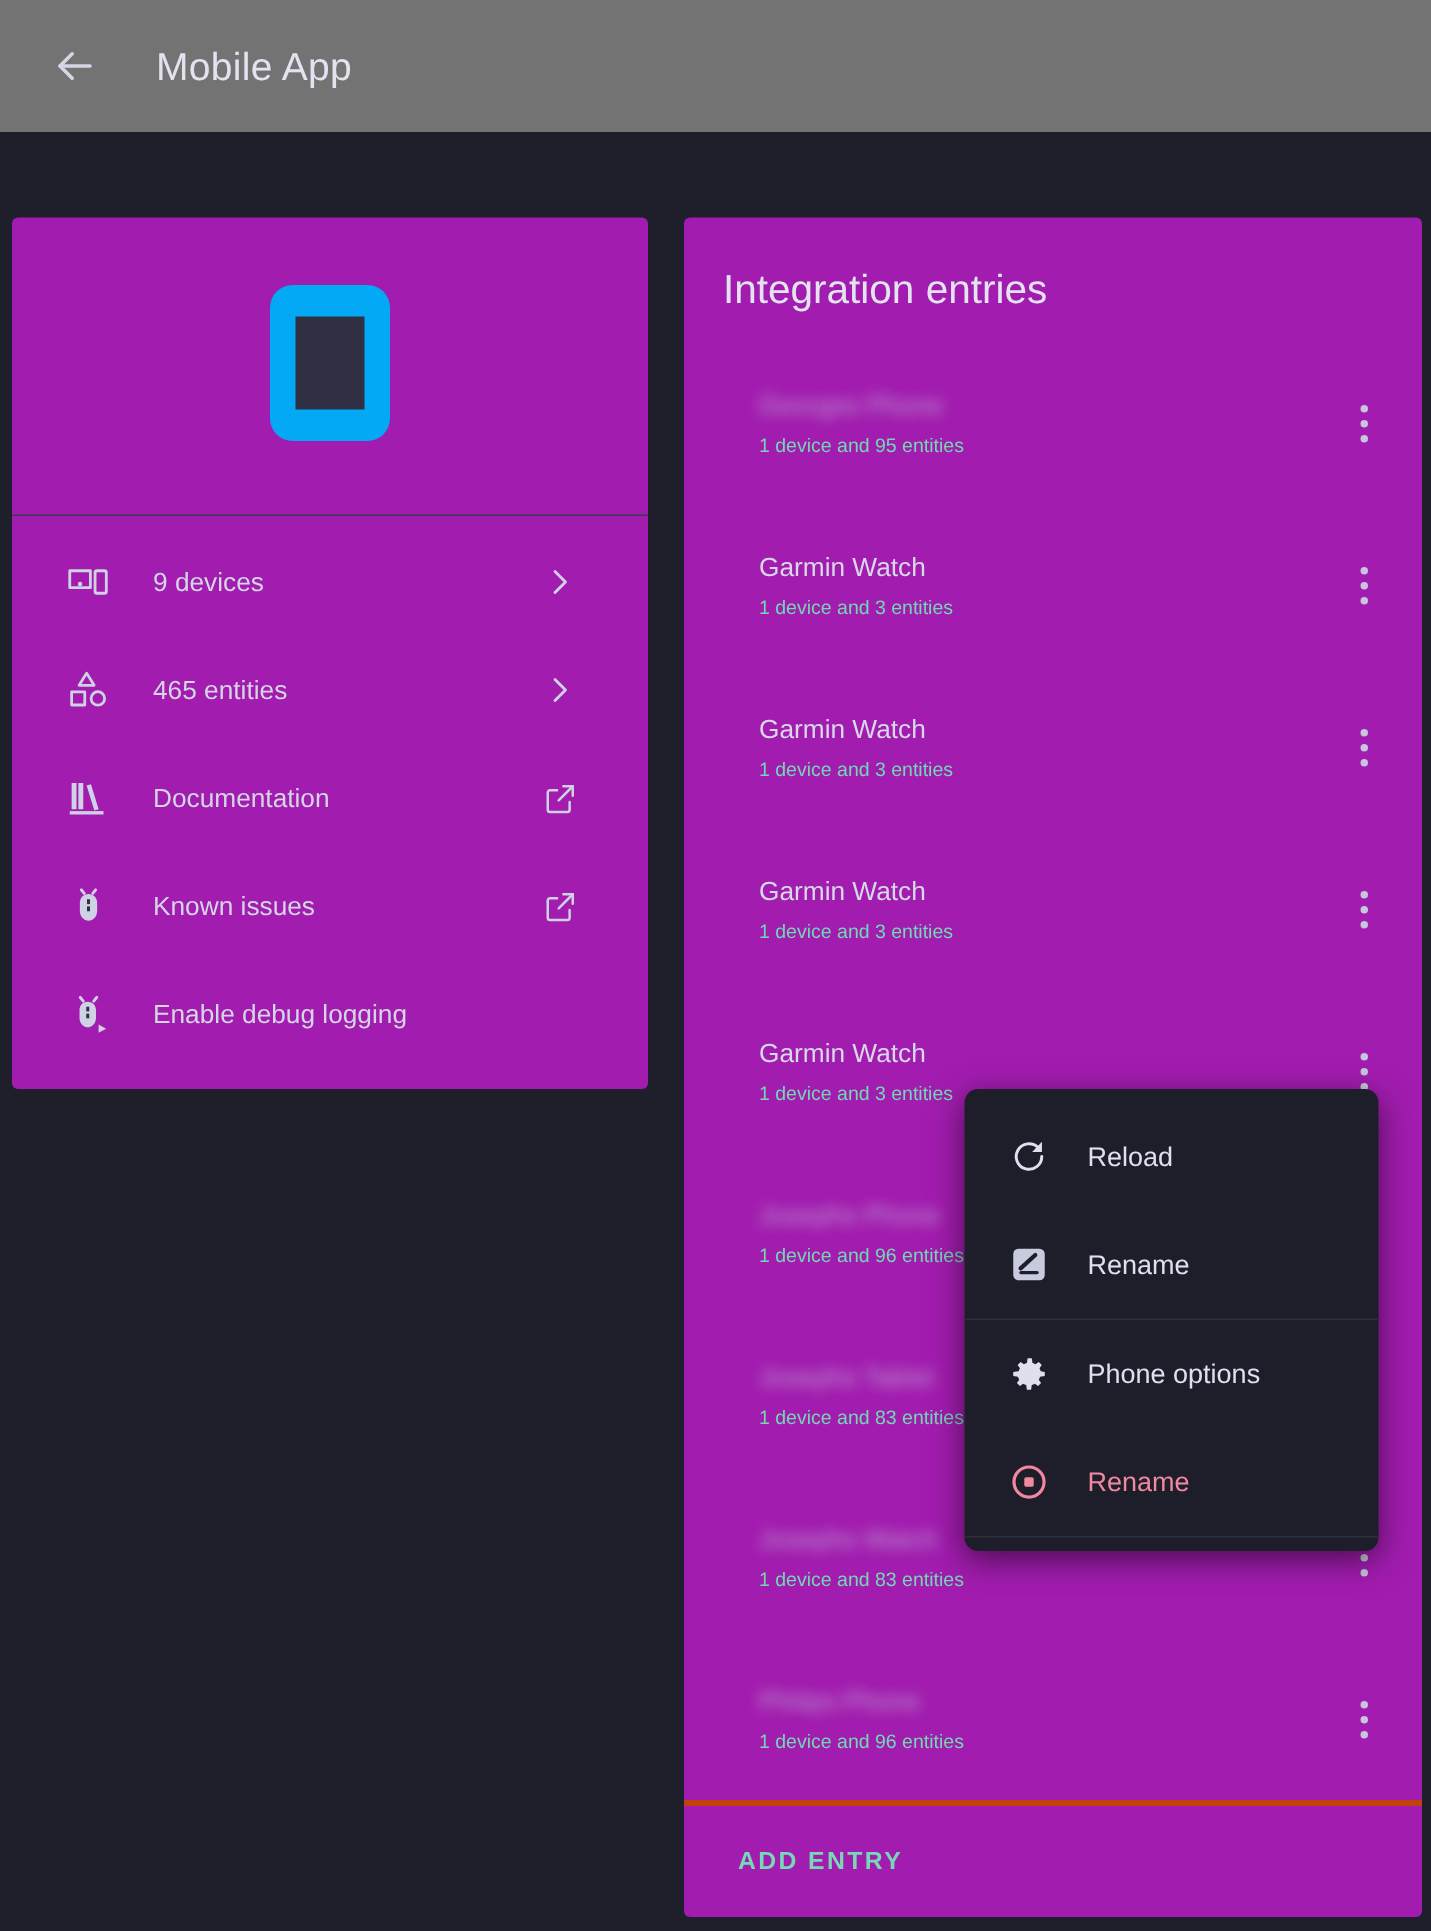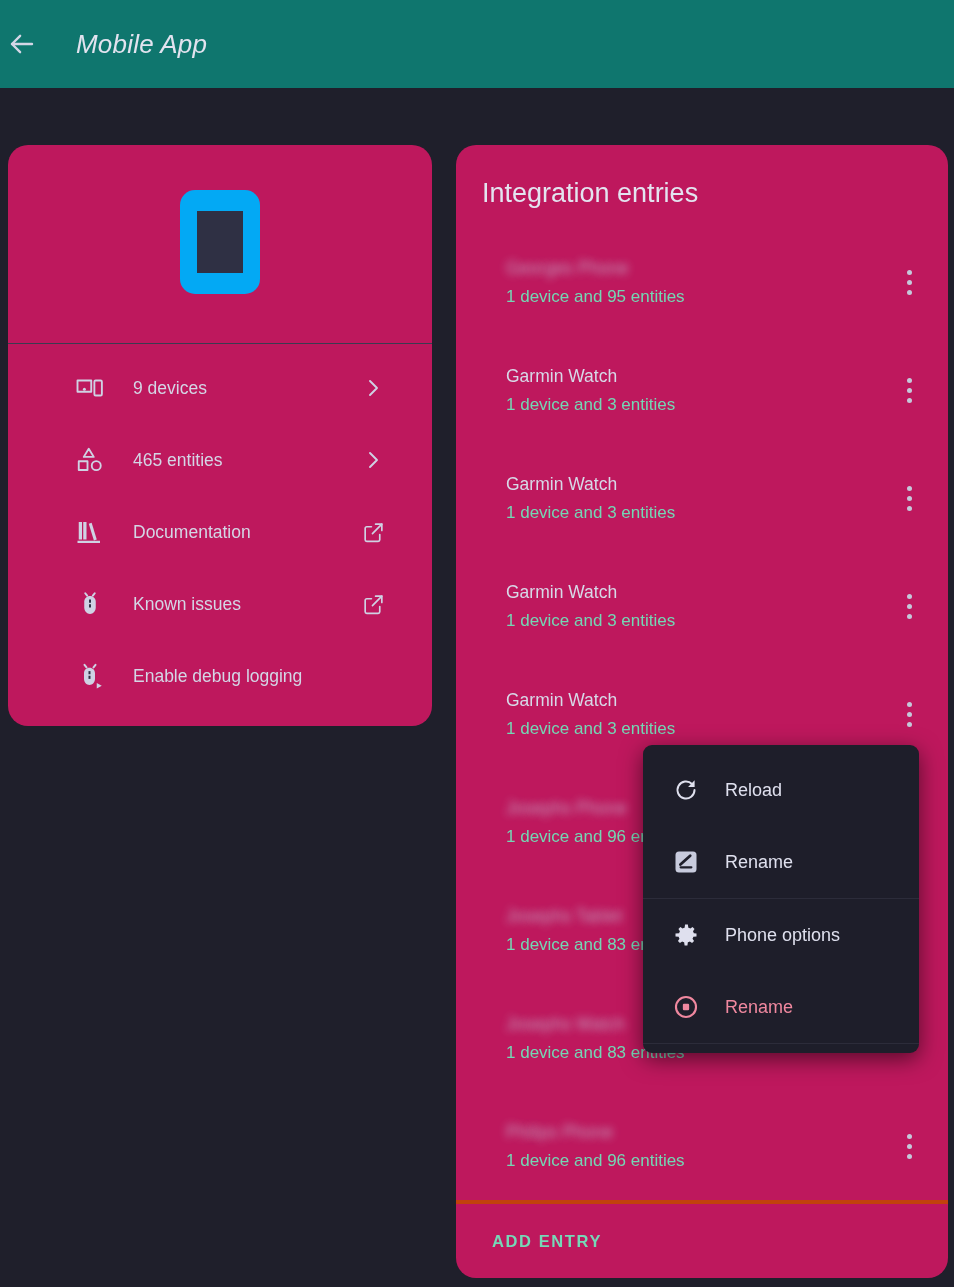--- a/index.html
+++ b/index.html
@@ -7,25 +7,25 @@
     width: 954px;
     height: 1287px;
     background: #1f1f2b;
     font-family: "Liberation Sans", sans-serif;
     overflow: hidden;
   }
 
   
   .topbar {
     height: 88px;
-    background: #0f766e;
+    background: #737373;
     display: flex;
     align-items: center;
+    padding-left: 28px;
     gap: 32px;
-    font-style: italic;
   }
   .back-btn {
     width: 44px; height: 44px;
     display: flex; align-items: center; justify-content: center;
     cursor: pointer;
     border-radius: 50%;
   }
   .back-btn svg { display:block; }
   .topbar-title {
     font-size: 26px;
@@ -37,30 +37,30 @@
   
   .content {
     display: flex;
     gap: 24px;
     padding: 57px 6px 0 8px;
     align-items: flex-start;
   }
 
   
   .card {
-    background: #be185d;
-    border-radius: 20px;
+    background: #a21caf;
+    border-radius: 4px;
   }
   .left-card { width: 424px; }
   .logo-area {
     height: 199px;
     display: flex; align-items: center; justify-content: center;
     border-bottom: 1px solid #3a3b50;
   }
-  .rows { padding: 8px 16px 14px 0; margin-left: 31px; }
+  .rows { padding: 8px 16px 14px 0; }
   .row {
     height: 72px;
     display: flex;
     align-items: center;
     padding: 0 30px 0 34px;
     gap: 26px;
     cursor: pointer;
   }
   .row .ricon {
     width: 34px; height: 34px;
@@ -103,21 +103,21 @@
     color: #d7d9e8;
     margin-bottom: 8px;
     white-space: nowrap;
   }
   .entry-name.redacted {
     color: transparent;
     text-shadow: 0 0 9px rgba(201,204,225,.80);
     user-select: none;
   }
   .entry-sub {
-    font-size: 17px;
+    font-size: 13px;
     color: #74d7b4;
     white-space: nowrap;
   }
   .kebab {
     width: 34px; height: 40px;
     display: flex; flex-direction: column;
     align-items: center; justify-content: center;
     gap: 5px;
     cursor: pointer;
     flex: 0 0 34px;
@@ -143,21 +143,21 @@
     cursor: pointer;
     background: none;
     border: none;
     font-family: inherit;
   }
 
   
   .ctx-menu {
     position: absolute;
     left: 187px;
-    top: 600px;
+    top: 581px;
     width: 276px;
     background: #1e1e2a;
     border-radius: 9px;
     box-shadow: 0 6px 22px rgba(0,0,0,.55);
     padding: 9px 0 9px 0;
     z-index: 20;
   }
   .ctx-item {
     height: 72px;
     display: flex;

